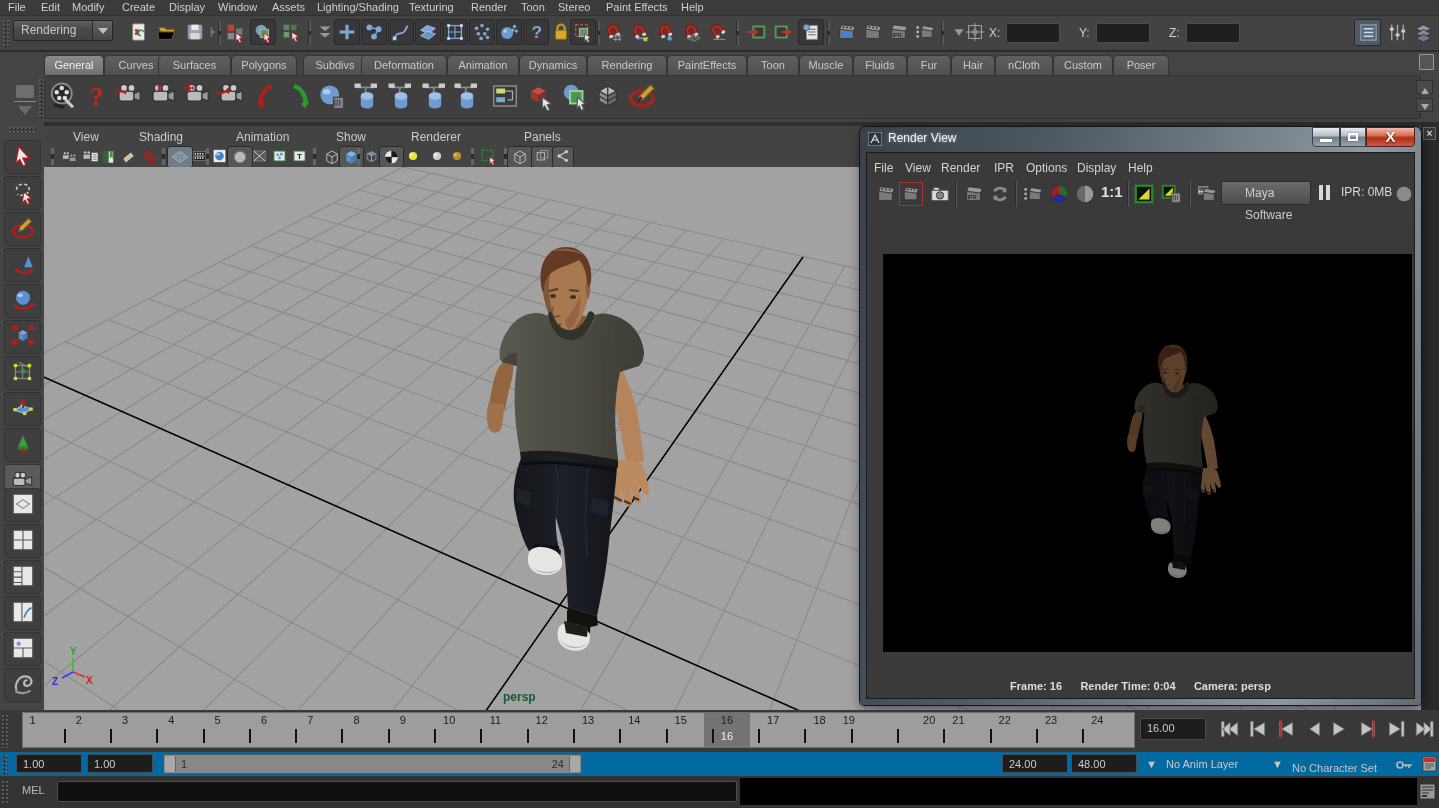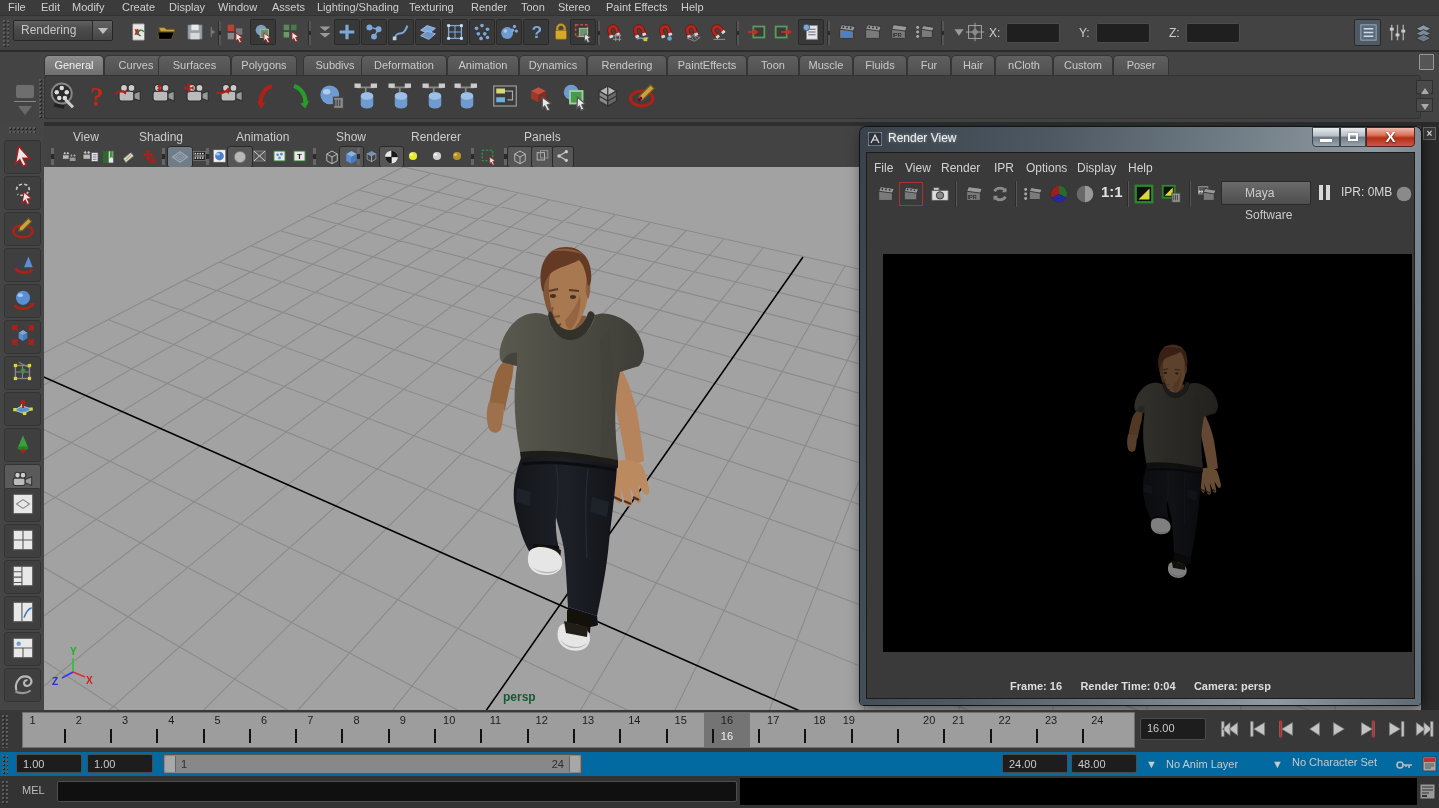--- a/index.html
+++ b/index.html
@@ -1021,21 +1021,21 @@
     <div class="ab" style="left:1px;top:1px;width:11px;height:16px;background:#a8a8a8;border-right:1px solid #666;border-radius:2px 0 0 2px"></div>
     <div class="ab" style="right:1px;top:1px;width:11px;height:16px;background:#a8a8a8;border-left:1px solid #666;border-radius:0 2px 2px 0"></div>
     <div class="ab" style="left:17px;top:3px;font-size:11px;color:#2d2d2d">1</div>
     <div class="ab" style="right:17px;top:3px;font-size:11px;color:#2d2d2d">24</div>
   </div>
   <div class="ab nfield" style="left:1002px;top:2px;width:66px;height:19px">24.00</div>
   <div class="ab nfield" style="left:1071px;top:2px;width:66px;height:19px">48.00</div>
   <div class="ab ddl" style="left:1146px;top:6px">▼</div>
   <div class="ab ddl" style="left:1166px;top:6px">No Anim Layer</div>
   <div class="ab ddl" style="left:1272px;top:6px">▼</div>
-  <div class="ab ddl" style="left:1292px;top:4px">No Character Set</div>
+  <div class="ab ddl" style="left:1292px;top:10px">No Character Set</div>
   <svg class="ab" style="left:1396px;top:7px" width="18" height="12" viewBox="0 0 18 12">
         <circle cx="4" cy="6" r="3" fill="none" stroke="#bbb" stroke-width="1.6"></circle>
         <path d="M7 6 h9 m-3 0 v3 m-3 -3 v2" stroke="#bbb" stroke-width="1.6"></path>
       </svg>
   <svg class="ab" style="left:1422px;top:4px" width="15" height="16" viewBox="0 0 15 16">
         <rect x="1" y="1" width="13" height="14" fill="#a8a8a8" stroke="#444"></rect>
         <rect x="2" y="2" width="11" height="4" fill="#c03030"></rect>
         <path d="M3 8 h9 M3 10 h9 M3 12 h6" stroke="#555" stroke-width="1"></path>
       </svg>
 </div>

